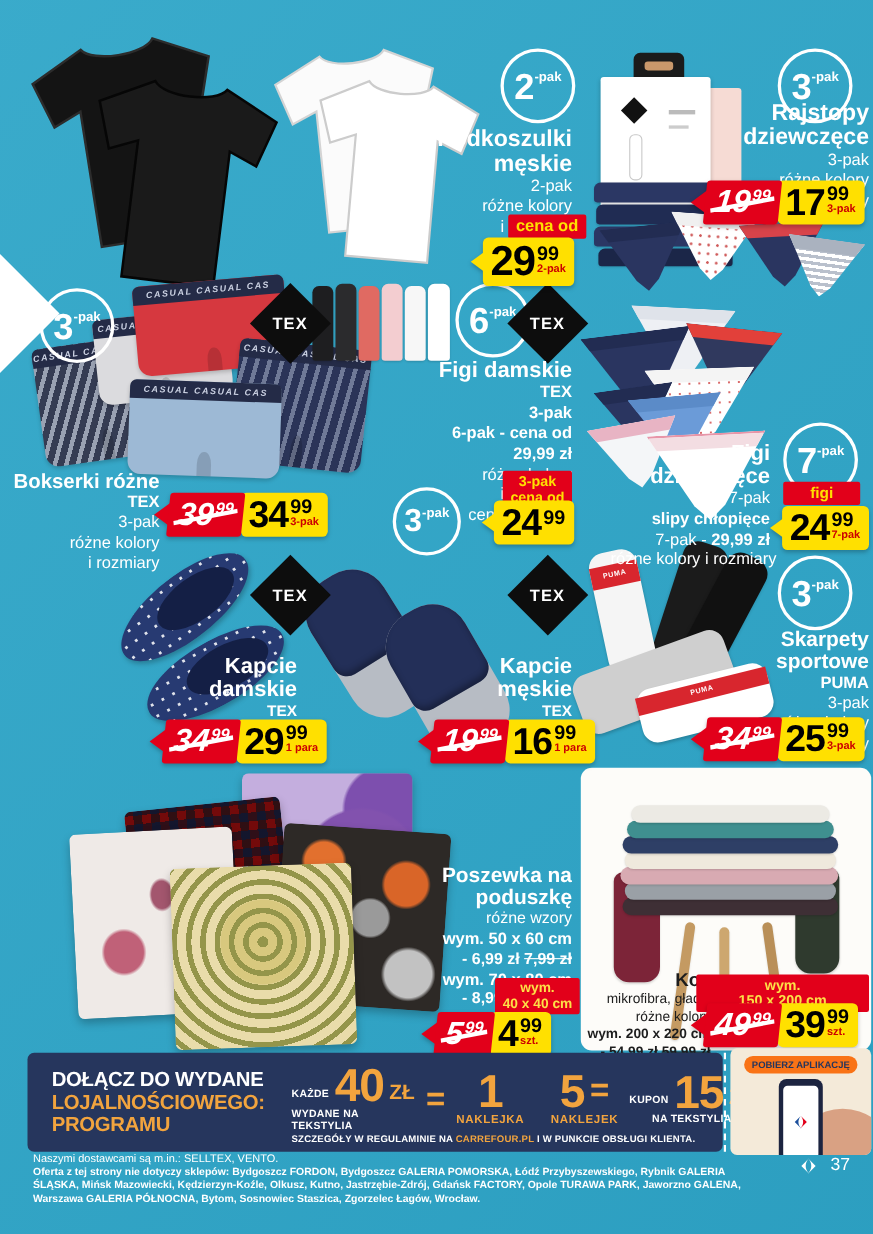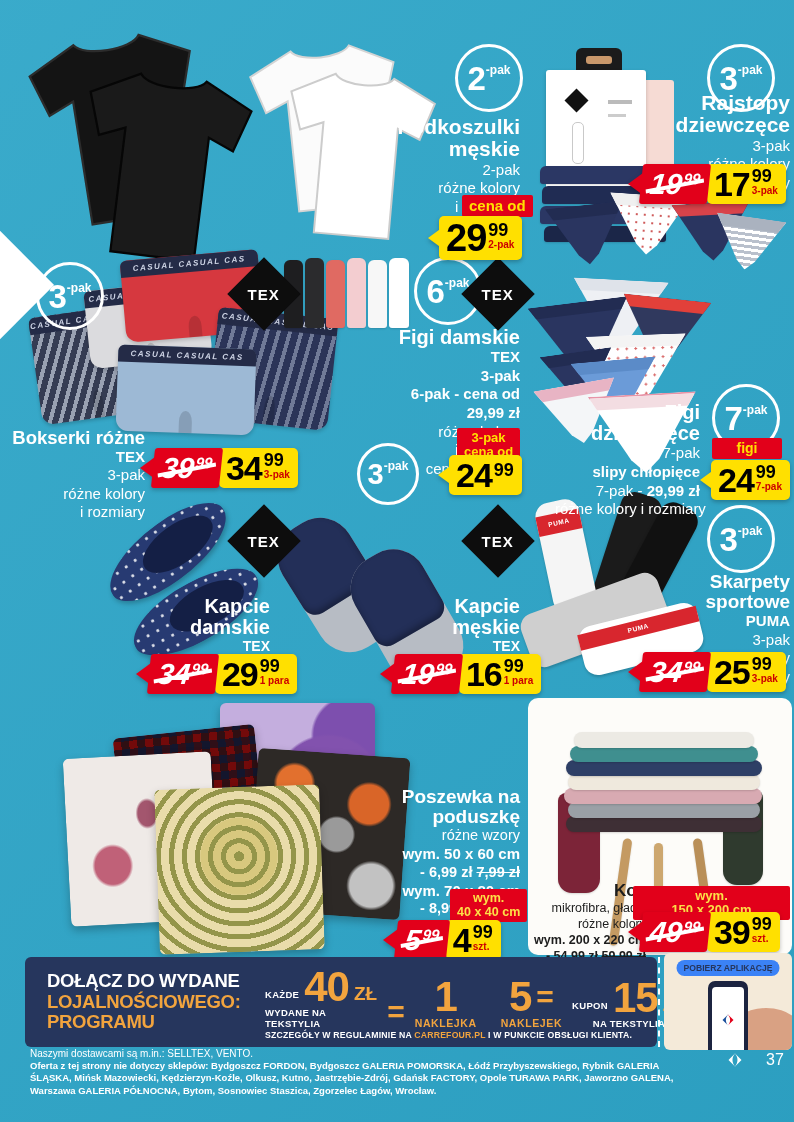--- a/index.html
+++ b/index.html
@@ -76,46 +76,46 @@
       font-size:6.5px;font-weight:bold;text-align:center;line-height:20px;letter-spacing:.6px}
   .pillow{position:absolute;box-shadow:0 4px 8px rgba(0,0,0,.25);border-radius:6px}
   .bar{position:absolute;border-radius:8px;box-shadow:0 1px 2px rgba(0,0,0,.15)}
   
   .banner{position:absolute;left:25px;top:957px;width:632px;height:90px;background:#26365d;
       border-radius:6px;z-index:10;display:flex;align-items:center}
   .btitle{padding-left:22px;width:218px;flex:none}
   .btitle span{display:block;font-weight:800;font-size:18.5px;letter-spacing:-.3px;line-height:1.12}
   .btitle .w{color:#fff}
   .btitle .o{color:#f2a43e}
-  .bequation{display:flex;align-items:flex-end;gap:10px;margin-top:-8px}
+  .bequation{display:flex;align-items:center;gap:10px;margin-top:-8px}
   .bcol{display:flex;flex-direction:column;align-items:center}
   .brow{display:flex;align-items:center;gap:5px}
   .bignum{color:#f2a43e;font-weight:800;font-size:42px;line-height:.95;letter-spacing:-1px}
   .bzl{color:#f2a43e;font-weight:800;font-size:19px;margin-top:14px}
   .beq{color:#f2a43e;font-weight:800;font-size:30px;margin-top:4px}
   .bsw{color:#fff;font-weight:bold;font-size:9.5px;letter-spacing:.3px}
   .bso{color:#f2a43e;font-weight:800;font-size:10.5px;letter-spacing:.6px}
   .blegal{position:absolute;left:240px;right:8px;bottom:7px;color:#fff;
       font-size:8.7px;font-weight:bold;letter-spacing:.2px}
   .blegal .lnk{color:#f2a43e}
   .bdash{position:absolute;left:658px;top:957px;height:90px;border-left:2px dashed #fff;z-index:11}
   .appcard{position:absolute;left:664px;top:953px;width:128px;height:97px;background:#f4ead9;
       border-radius:6px;z-index:10;overflow:hidden}
-  .appbtn{position:absolute;left:50%;transform:translateX(-50%);top:7px;background:#3b82f6;
+  .appbtn{position:absolute;left:50%;transform:translateX(-50%);top:7px;background:#f97316;
       color:#26365d;font-weight:800;font-size:8.6px;padding:3px 7px;border-radius:9px;white-space:nowrap}
   .hand{position:absolute;right:-14px;bottom:-20px;width:80px;height:62px;background:#d9a183;
       border-radius:50% 50% 0 0}
   .phone{position:absolute;left:50%;transform:translateX(-50%);top:28px;width:40px;height:78px;
       background:#1c2440;border-radius:7px;display:flex;align-items:center;justify-content:center}
   .screen{width:32px;height:66px;background:#fff;border-radius:4px;display:flex;align-items:center;justify-content:center}
   
   .footer{position:absolute;left:30px;top:1048px;width:668px;color:#fff;z-index:10}
   .footer .f1{font-size:10px;margin-bottom:1px}
   .footer .f2{font-size:9.5px;line-height:1.3;font-weight:bold}
-  .pageno{position:absolute;left:722px;top:1051px;display:flex;align-items:center;gap:18px;color:#fff;z-index:10}
+  .pageno{position:absolute;left:722px;top:1051px;display:flex;align-items:center;gap:7px;color:#fff;z-index:10}
   .pageno .num{font-size:16px}
   .deco-diamond{position:absolute;left:-40px;top:246px;width:78px;height:78px;background:#fff;
       transform:rotate(45deg);z-index:1}
 </style>
 </head>
 <body>
 
 <svg width="0" height="0" style="position:absolute">
   <defs>
     <path id="tshirt" d="M38 6 C44 15 76 15 82 6 L114 22 L105 50 L88 43 L88 126 L32 126 L32 43 L15 50 L6 22 Z"></path>

